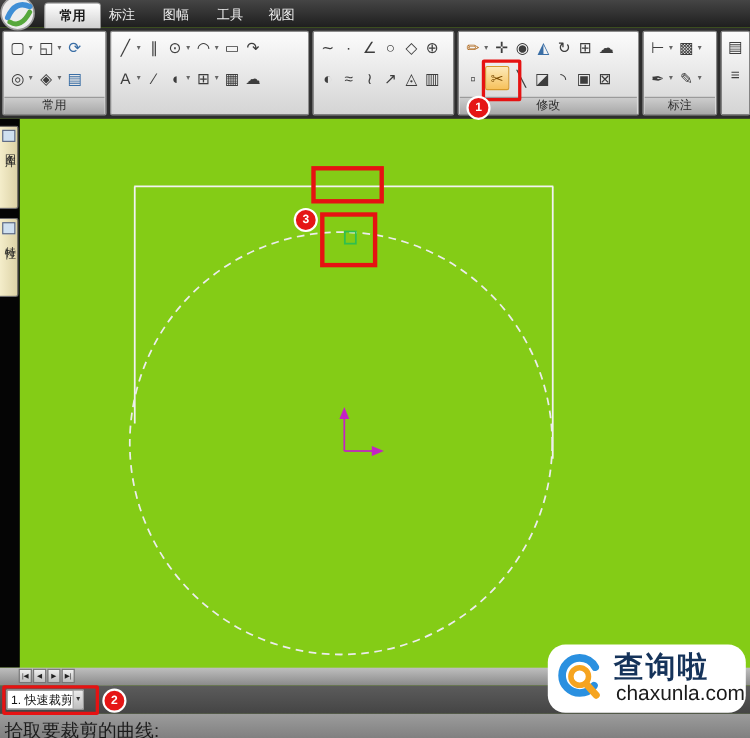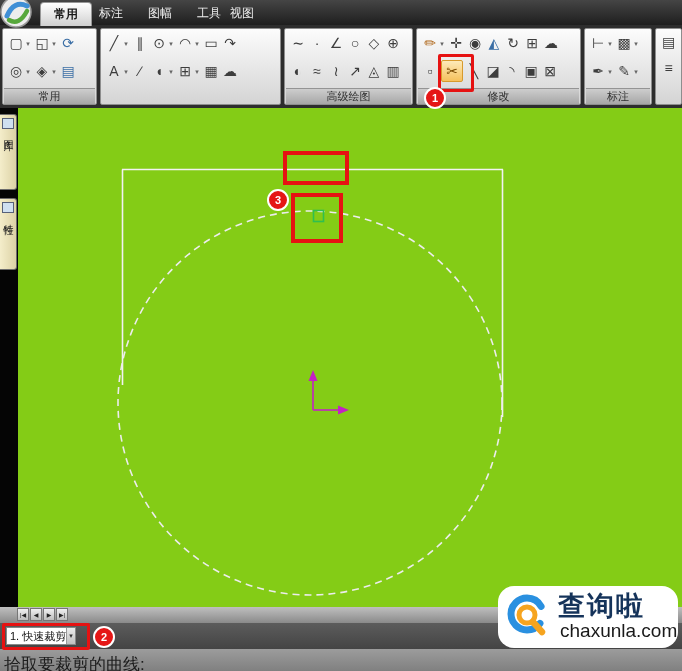--- a/index.html
+++ b/index.html
@@ -83,21 +83,21 @@
 </head>
 <body>
 
 <div id="app">
 
   <div id="titlebar">
     <div class="ttab-active">常用</div>
     <span class="ttab" style="left:99px">标注</span>
     <span class="ttab" style="left:148px">图幅</span>
     <span class="ttab" style="left:197px">工具</span>
-    <span class="ttab" style="left:230px">视图</span>
+    <span class="ttab" style="left:244px">视图</span>
   </div>
   <svg id="applogo" width="34" height="34" viewBox="0 0 34 34">
     <circle cx="16" cy="16" r="15" fill="#ededed" stroke="#9a9a9a" stroke-width="1.5"></circle>
     <path d="M7 20 Q14 4 27 10" stroke="#3f8fd6" stroke-width="5" fill="none" stroke-linecap="round"></path>
     <path d="M9 24 Q19 30 27 15" stroke="#57a83c" stroke-width="4.5" fill="none" stroke-linecap="round"></path>
   </svg>
 
   <div id="ribbon">
 
     <div class="panel" style="left:2px;width:95px">
@@ -153,21 +153,20 @@
           <span class="icon">⊕</span>
         </div>
       <div class="irow">
           <span class="icon">◐</span>
           <span class="icon">≈</span>
           <span class="icon">≀</span>
           <span class="icon">↗</span>
           <span class="icon">◬</span>
           <span class="icon">▥</span>
         </div>
-      <div class="plabel">高级绘图</div>
     </div>
 
     <div class="panel" style="left:416px;width:165px">
       <div class="irow">
           <span class="icon c-or">✏</span>
           <span class="icon caret">▾</span>
           <span class="icon">✛</span>
           <span class="icon">◉</span>
           <span class="icon c-blue">◭</span>
           <span class="icon">↻</span>

